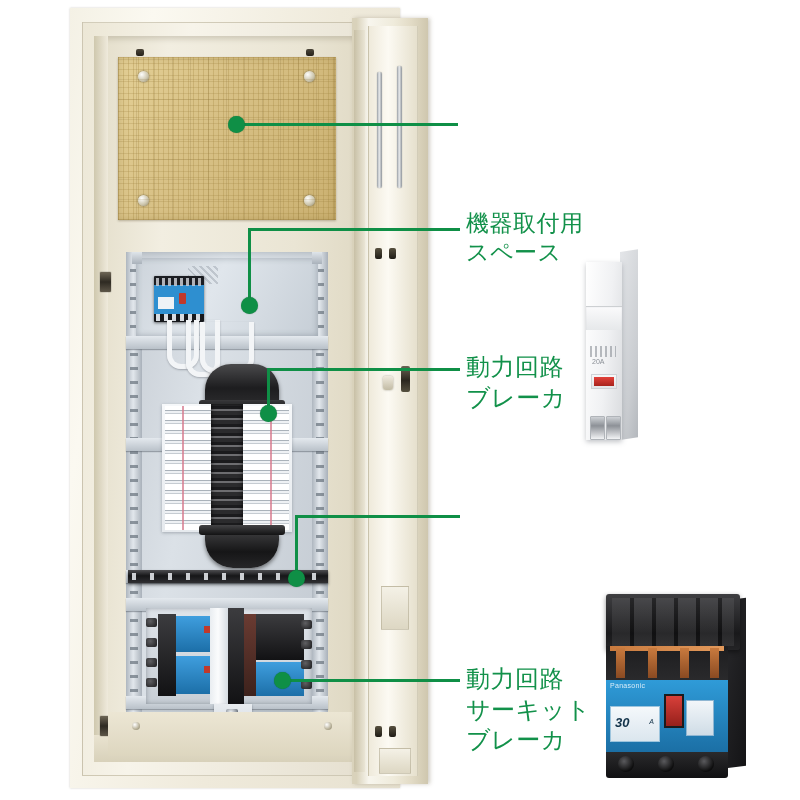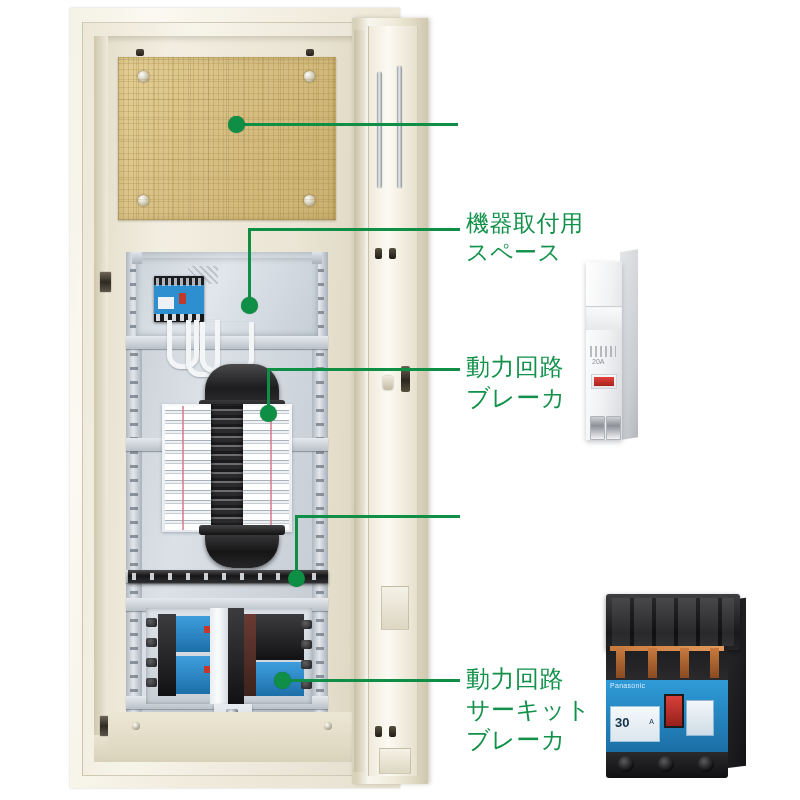--- a/index.html
+++ b/index.html
@@ -252,21 +252,21 @@
   .mccb-bus{position:absolute;left:6px;top:58px;width:122px;height:34px;
     background:linear-gradient(180deg,#1d1d1f,#2a2a2c);}
   .busbar{position:absolute;top:2px;width:9px;height:30px;
     background:linear-gradient(180deg,#c87a3e,#8a4a22);}
   .busbar-cap{position:absolute;top:0;left:4px;right:4px;height:5px;
     background:linear-gradient(90deg,#c87a3e,#e39a5c);}
   .mccb-face{position:absolute;left:6px;top:92px;width:122px;height:72px;
     background:linear-gradient(180deg,#2f9bd8,#1b6fa5);}
   .mccb-brand{position:absolute;left:4px;top:2px;font-size:7px;color:#d8ecf8;letter-spacing:.3px;}
   .mccb-wlab{position:absolute;left:4px;top:26px;width:48px;height:34px;
-    background:linear-gradient(180deg,#f4f8fb,#dbe6ee);border:1px solid #9cc4dd;}
+    background:linear-gradient(180deg,#f4f8fb,#dbe6ee);border:1px solid #9cc4dd;font-style:italic;}
   .mccb-amp{position:absolute;left:4px;top:8px;font-size:13px;color:#13334a;font-weight:bold;}
   .mccb-amp-u{position:absolute;right:5px;top:11px;font-size:7px;color:#13334a;}
   .mccb-btn{position:absolute;left:58px;top:14px;width:16px;height:30px;
     background:linear-gradient(180deg,#d8403a,#96201b);border:2px solid #1b1b1d;}
   .mccb-sw{position:absolute;left:80px;top:20px;width:26px;height:34px;
     background:linear-gradient(180deg,#f2f6f9,#cfdce6);border:1px solid #8fb6d2;}
   .mccb-bot{position:absolute;left:6px;top:164px;width:122px;height:26px;
     background:linear-gradient(180deg,#2a2a2c,#101012);border-radius:0 0 3px 3px;}
   .mccb-lug2{position:absolute;top:4px;width:16px;height:16px;border-radius:50%;
     background:radial-gradient(circle at 38% 33%,#5a5a5d,#0d0d0e 70%);}

